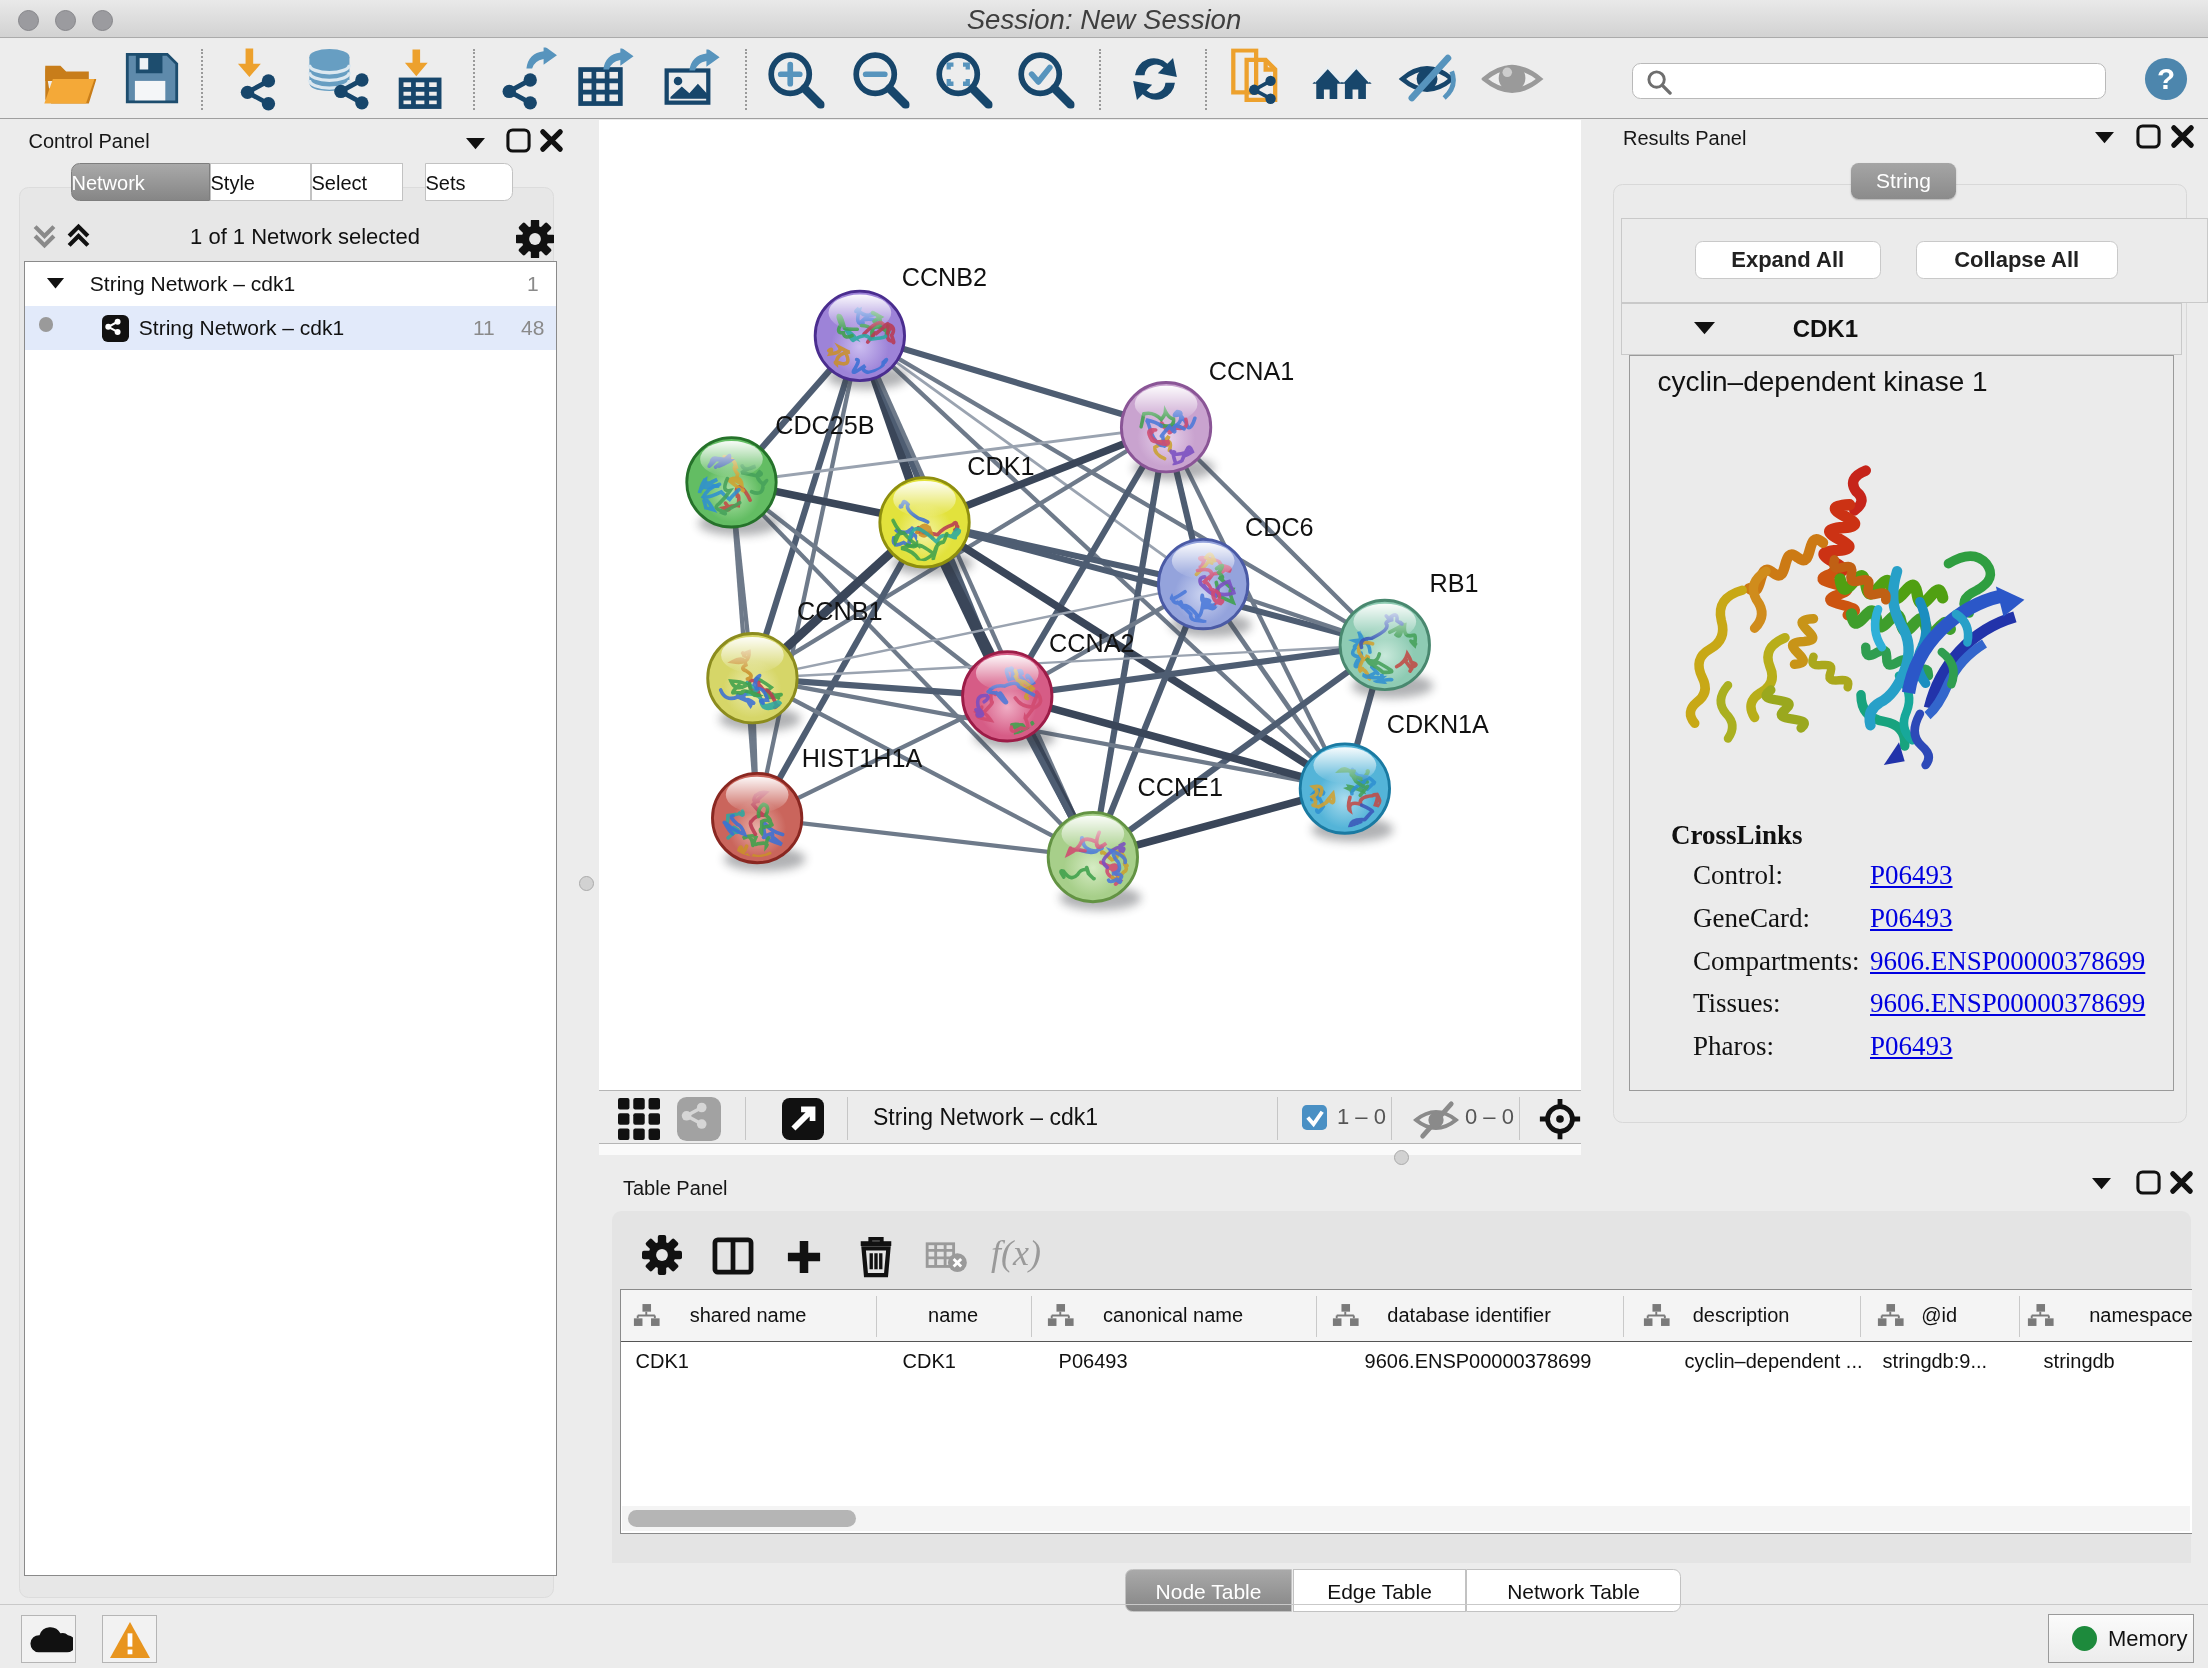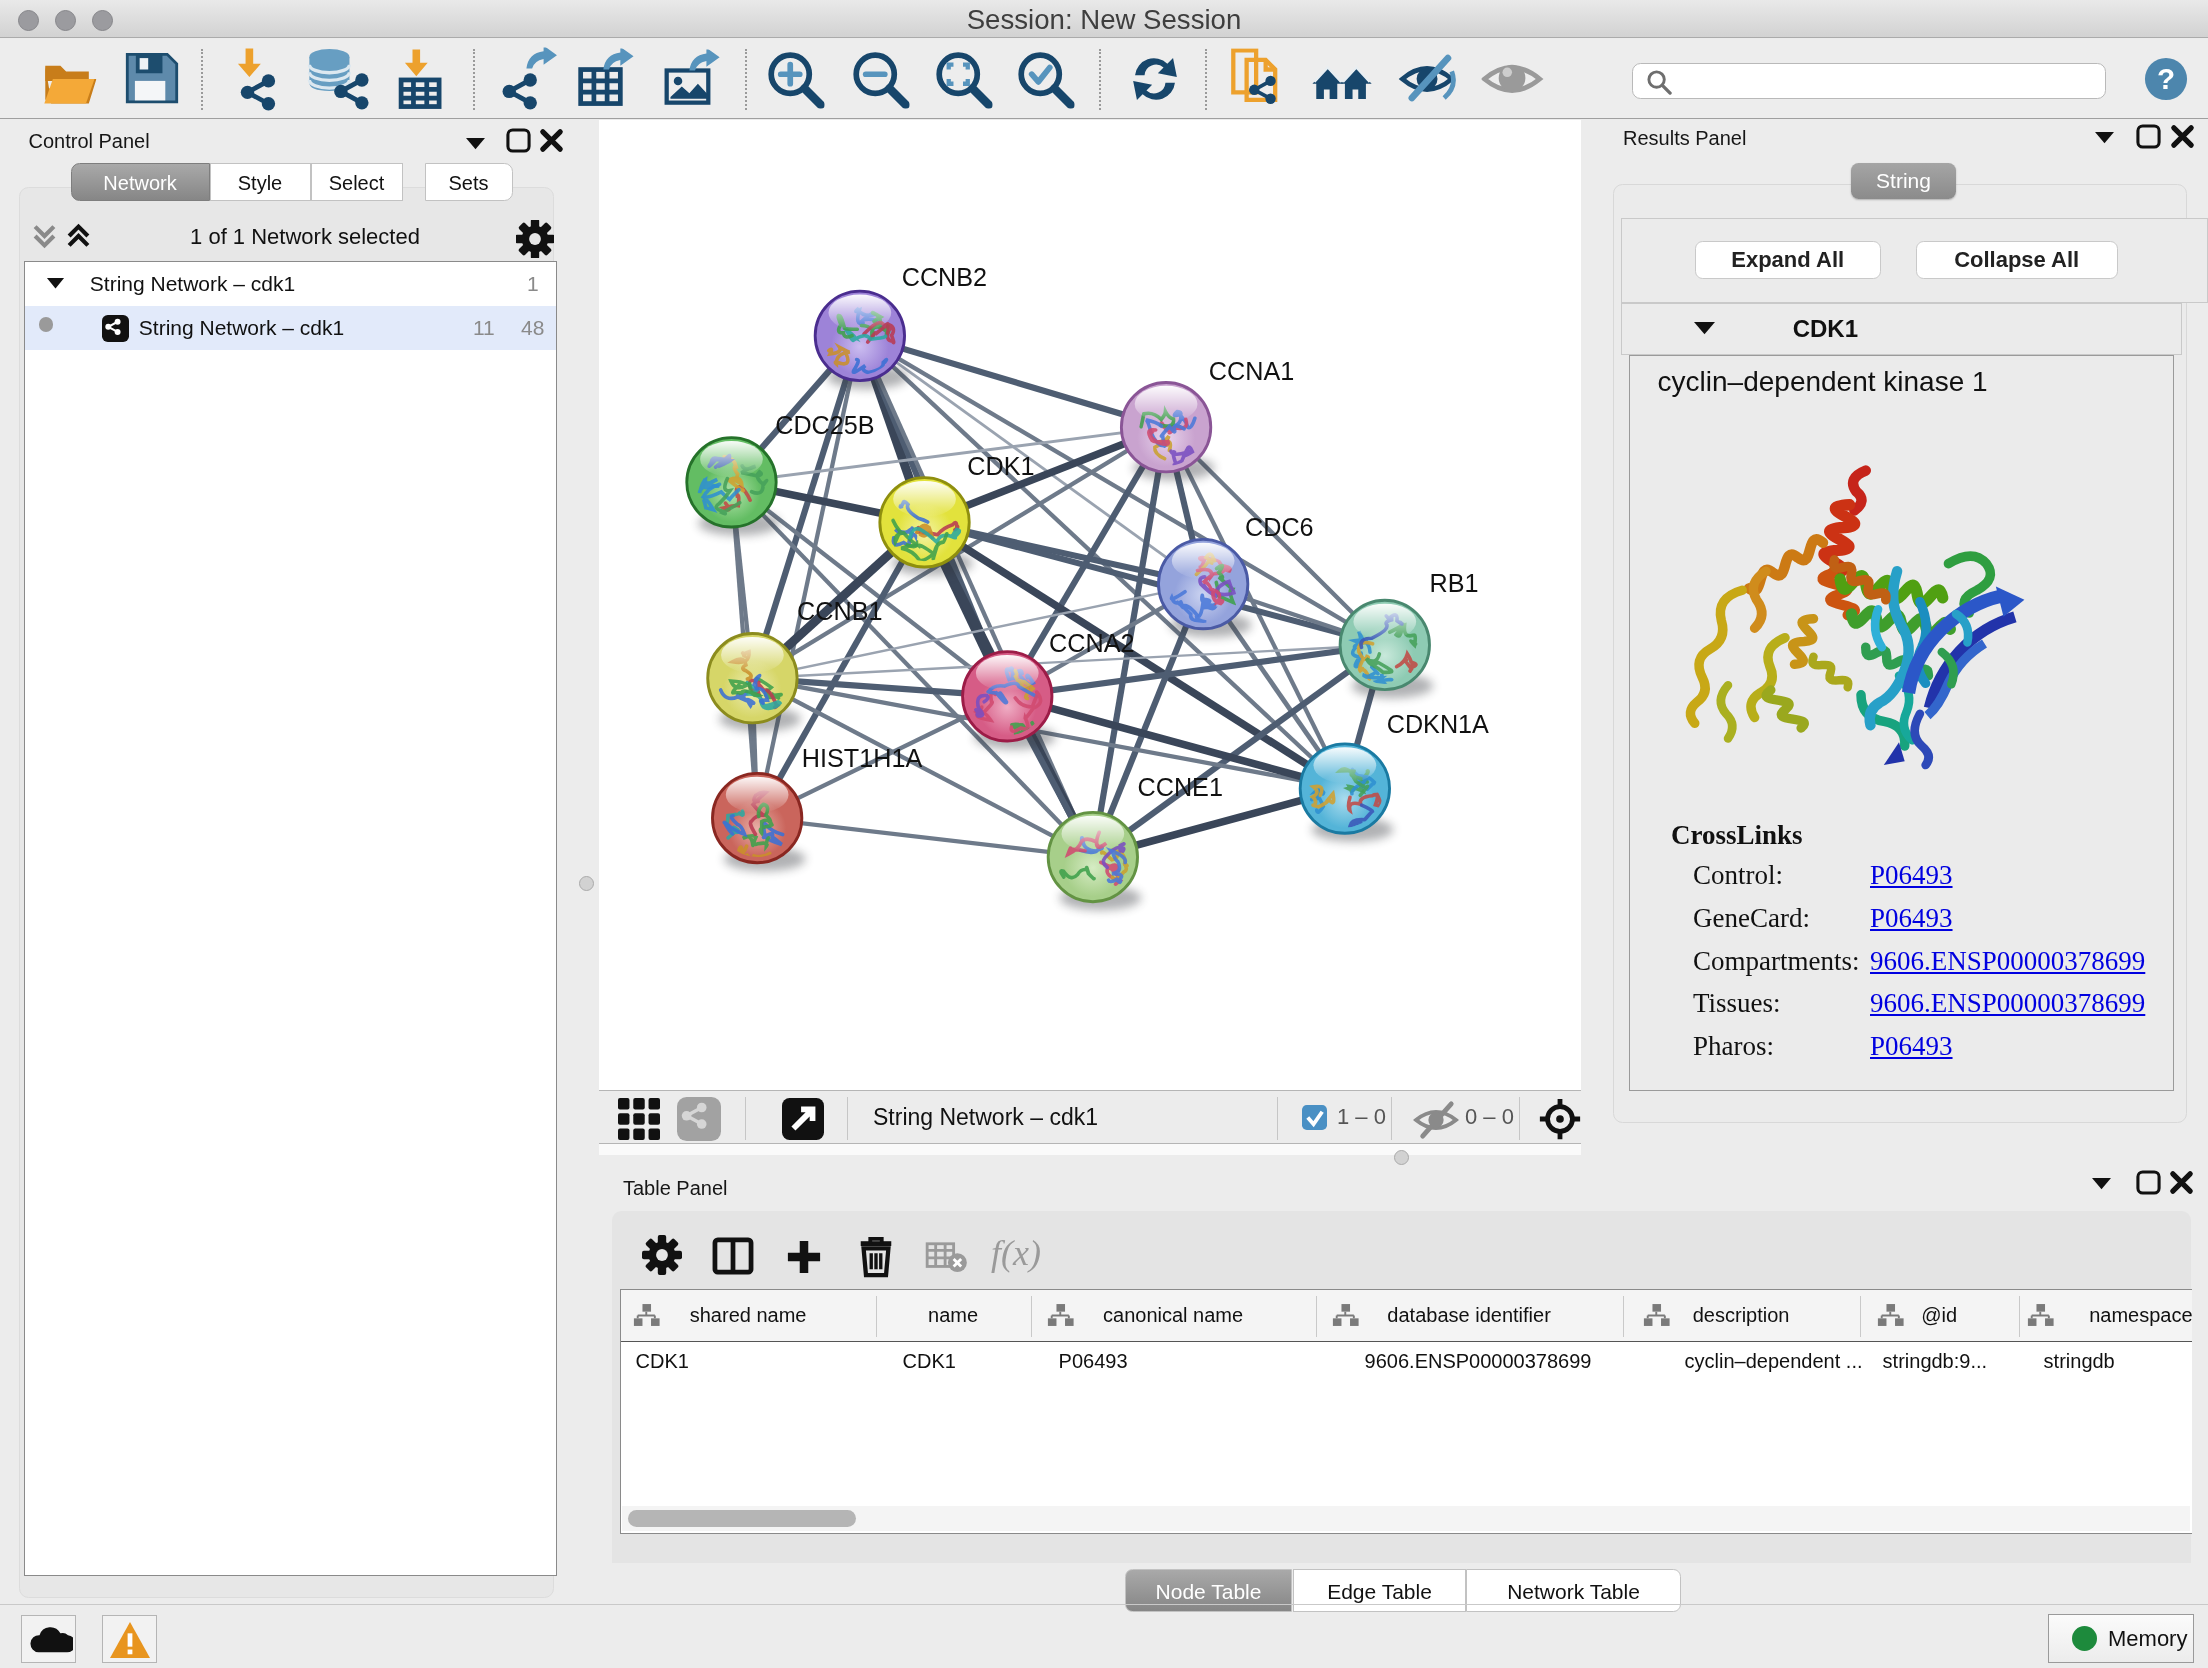--- a/index.html
+++ b/index.html
@@ -1,34 +1,34 @@
 <!DOCTYPE html>
 <html style="font-size:15px"><head><meta charset="utf-8"><style>
 * { margin:0; padding:0; box-sizing:border-box; }
 svg { display:block; }
 html,body { width:2208px; height:1668px; font-family:"Liberation Sans", sans-serif; }
 body { background:#ececec; position:relative; overflow:hidden; }
 .abs { position:absolute; }
 #titlebar { left:0; top:0; width:2208px; height:38px;
-  background:linear-gradient(#e9e9e9,#d2d2d2); border-bottom:1px solid #ababab; }
+  background:linear-gradient(#e9e9e9,#d2d2d2); border-bottom:1px solid #ababab;font-style:italic; }
 .tl { position:absolute; top:9.5px; width:21px; height:21px; border-radius:50%;
   background:#9b9b9f; border:1px solid #86868a; }
 #title { position:absolute; top:3.8px; left:0; width:2208px; text-align:center;
   font-size:27.6px; font-weight:normal; color:#3e3e3e; }
 #toolbar { left:0; top:39px; width:2208px; height:80px; background:#ededed;
   border-bottom:1px solid #9f9f9f; }
 .tbi { position:absolute; top:50%; transform:translate(-50%,-50%); }
 .tsep { position:absolute; top:9.5px; height:61px; width:0;
   border-left:2.9px dotted #9a9a9a; }
 #searchbox { position:absolute; left:1632px; top:24px; width:474px; height:36px;
   background:#fff; border:1.9px solid #b9b9b9; border-radius:8.6px; }
 .pnl-title { font-size:20px; color:#161616; }
 #cpanel { left:9.5px; top:120px; width:552px; height:1484px; background:#ececec; }
 .tab { position:absolute; top:43px; height:38px; background:#fff; color:#111;
-  font-size:20px; text-align:center; line-height:38px;
+  font-size:20px; text-align:left; line-height:38px;
   border:1px solid #c2c2c2; }
 .tabsel { background:linear-gradient(#a9a9a9,#868686); color:#fff; border-color:#7e7e7e; }
 #cp-inner { position:absolute; left:9.5px; top:67px; width:535px; height:1411px;
   background:#e7e7e7; border-radius:9.5px; border:1px solid #dcdcdc; }
 #cp-list { position:absolute; left:14.3px; top:141px; width:533px; height:1315px;
   background:#fff; border:1.9px solid #8a8a8a; }
 .row { position:absolute; left:0; width:100%; font-size:21px; color:#111; }
 #netcanvas { left:599px; top:120px; width:982px; height:970px; background:#fff; }
 #netbar { left:599px; top:1090px; width:982px; height:54px; background:#ececec;
   border-top:1.9px solid #b5b5b5; border-bottom:1.9px solid #b5b5b5; }

